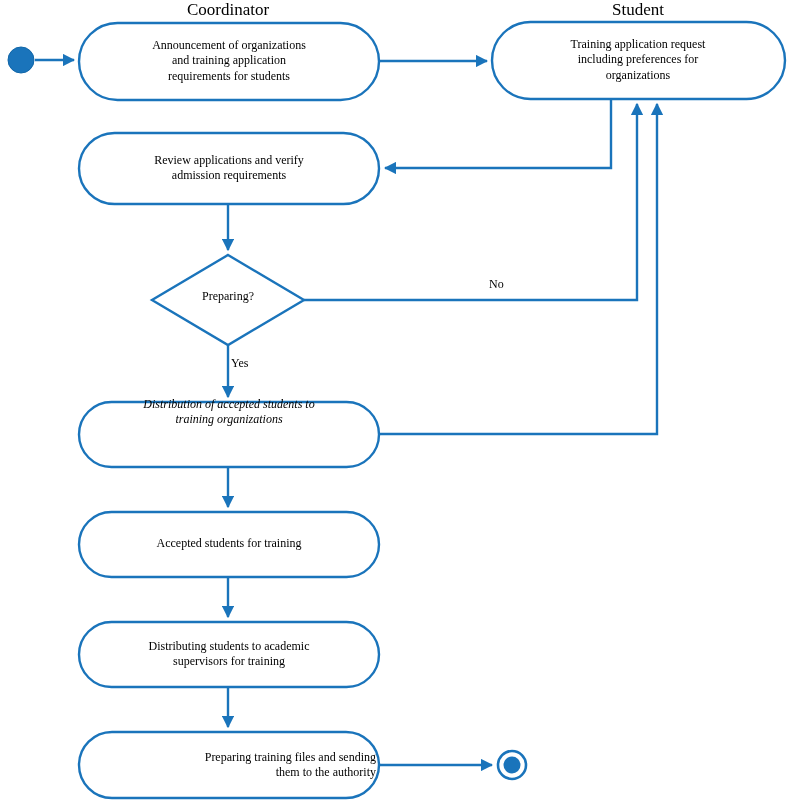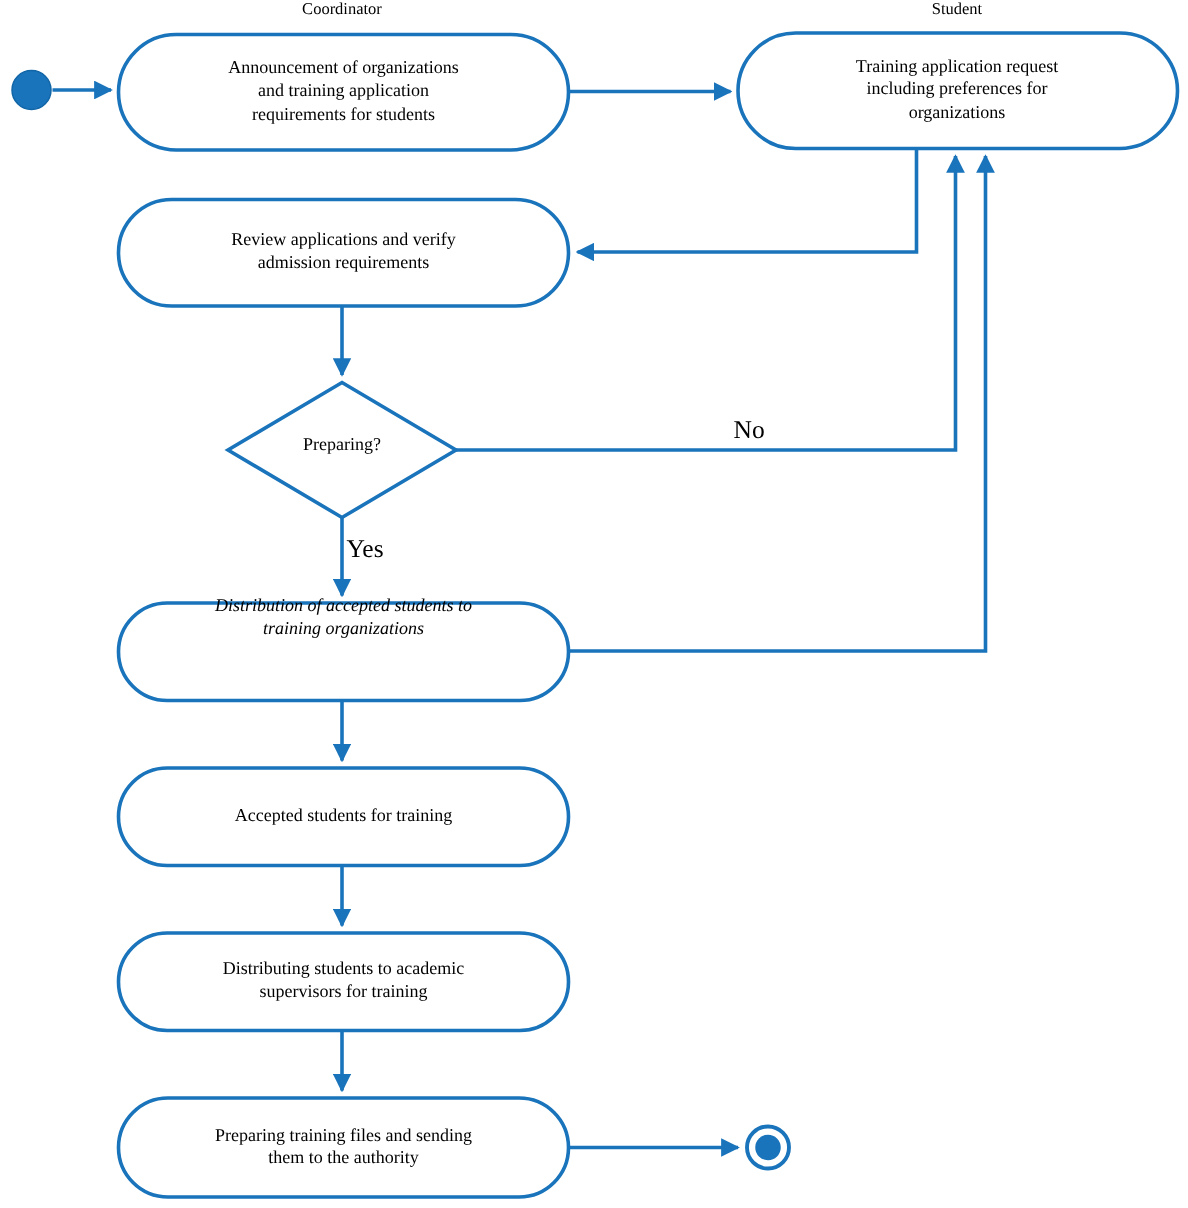--- a/index.html
+++ b/index.html
@@ -18,41 +18,41 @@
   #diagram-svg {
     position: absolute;
     left: 0;
     top: 0;
     width: 792px;
     height: 805px;
   }
   .lane-title {
     position: absolute;
     font-family: "Liberation Serif", serif;
-    font-size: 11px;
+    font-size: 17px;
     color: #000000;
     text-align: right;
     white-space: nowrap;
     transform: translateX(-50%);
   }
   .node-label {
     position: absolute;
     font-family: "Liberation Serif", serif;
     font-size: 12px;
     line-height: 1.28;
     color: #000000;
     text-align: center;
     transform: translate(-50%, -50%);
     pointer-events: none;
     white-space: pre-line;
   }
   .edge-label {
     position: absolute;
     font-family: "Liberation Serif", serif;
-    font-size: 17px;
+    font-size: 12px;
     color: #000000;
     text-align: center;
     white-space: nowrap;
   }
 </style>
 </head>
 <body>
 
 <div id="canvas">
 
@@ -132,20 +132,20 @@
   <div class="node-label" style="left:228px; top:297px; width:140px;">Preparing?</div>
 
   <div class="node-label" style="left:229px; top:412px; width:290px;font-style:italic;">Distribution of accepted students to
 training organizations</div>
 
   <div class="node-label" style="left:229px; top:544px; width:290px;">Accepted students for training</div>
 
   <div class="node-label" style="left:229px; top:654px; width:290px;">Distributing students to academic
 supervisors for training</div>
 
-  <div class="node-label" style="left:229px; top:765px; width:294px;">Preparing training files and sending
+  <div class="node-label" style="left:229px; top:765px; width:294px;text-align:right;">Preparing training files and sending
 them to the authority</div>
 
   <div class="edge-label" style="left:489px; top:277px;">No</div>
 
   <div class="edge-label" style="left:231px; top:356px;">Yes</div>
 
 </div>
 
 </body></html>

